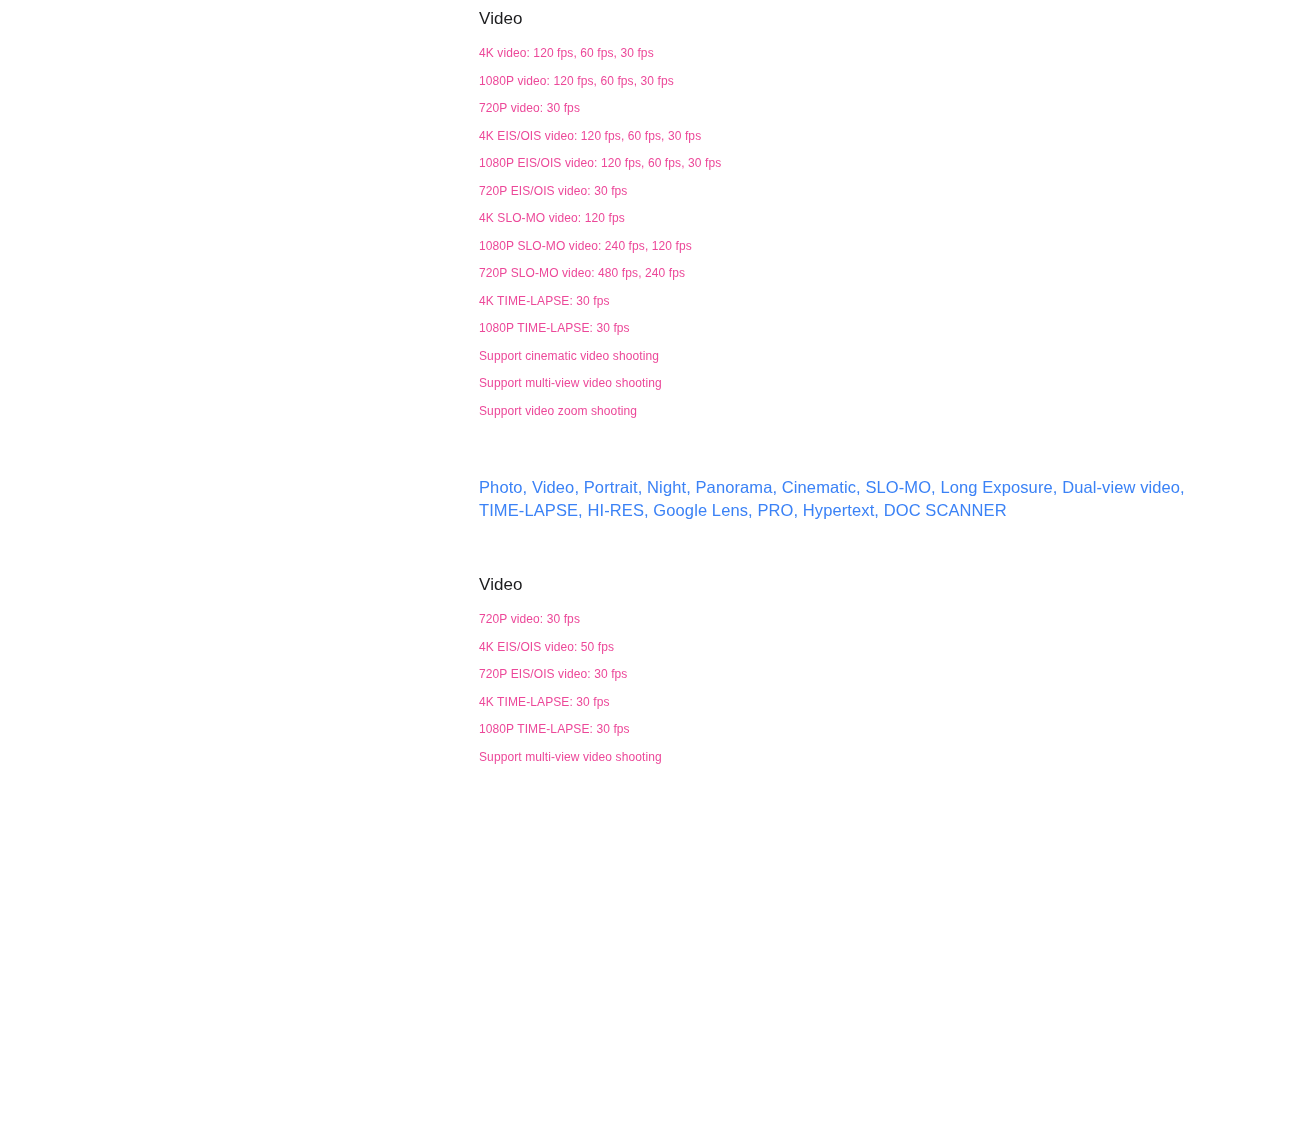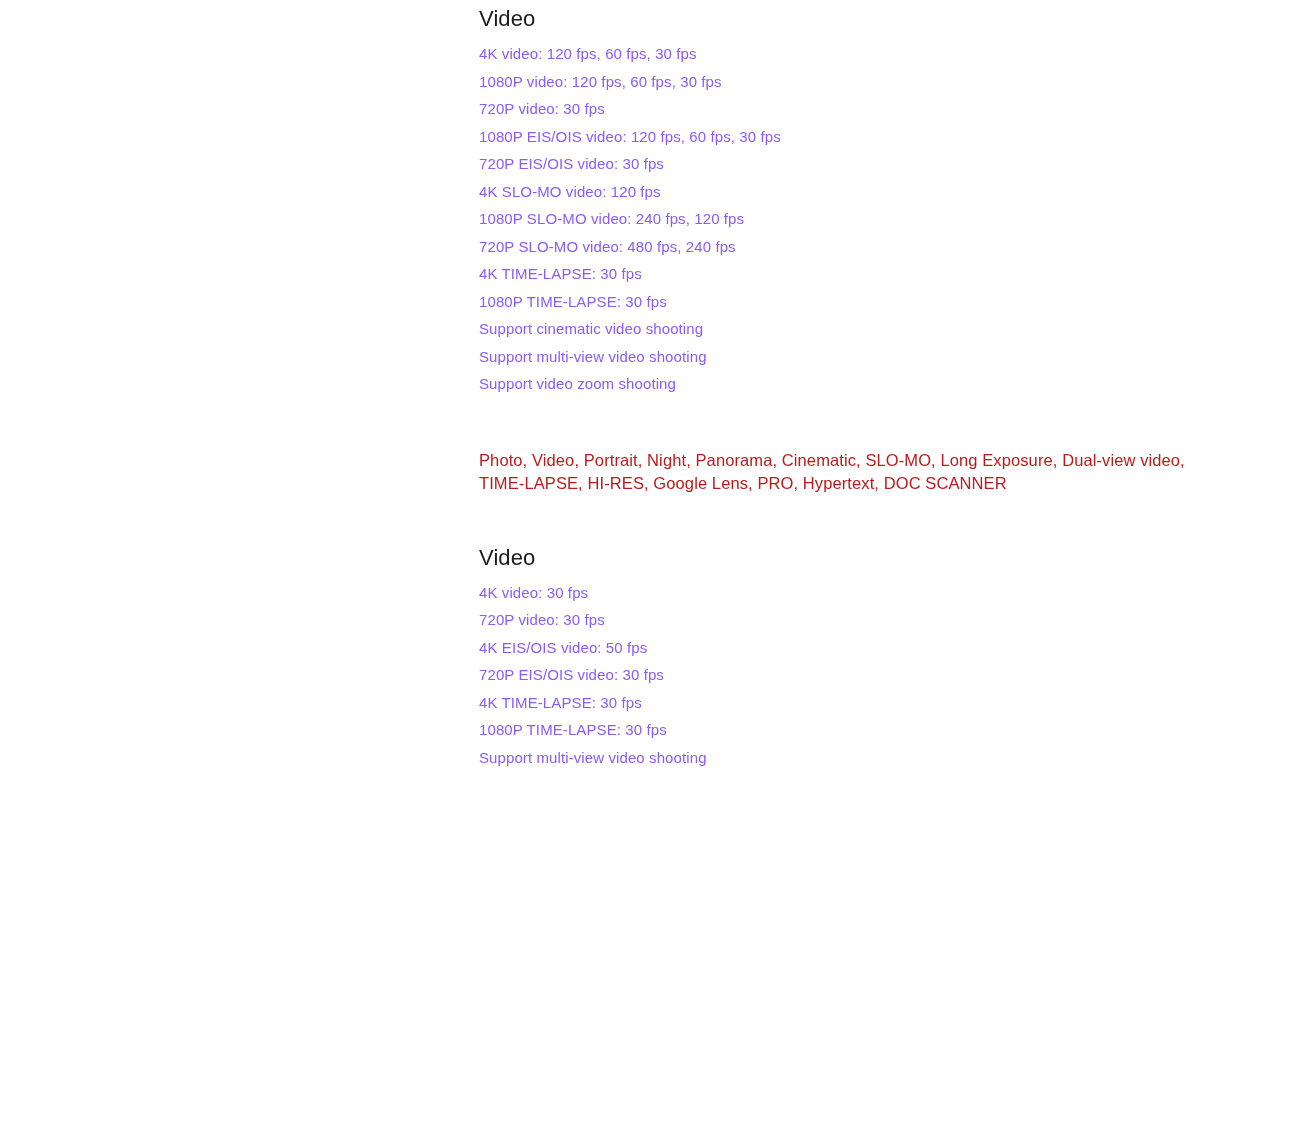--- a/index.html
+++ b/index.html
@@ -17,55 +17,56 @@
   .content {
     position: absolute;
     left: 479px;
     top: 7px;
     width: 736px;
   }
   .section {
     margin: 0 0 51px 0;
   }
   .section-heading {
-    font-size: 22px;
+    font-size: 17px;
     font-weight: 500;
     color: #1c1c1e;
     line-height: 24px;
     letter-spacing: 0.1px;
     margin: 0 0 9px 0;
   }
   .spec-line {
-    font-size: 15px;
+    font-size: 12px;
     font-weight: 400;
-    color: #8b5cf6;
+    color: #ec4899;
     line-height: 27.5px;
     letter-spacing: 0.1px;
     white-space: nowrap;
   }
   .spec-paragraph {
     font-size: 16.5px;
     font-weight: 400;
-    color: #b91c1c;
+    color: #3b82f6;
     line-height: 23px;
     letter-spacing: 0.1px;
     margin: 0;
   }
 </style>
 </head>
 <body>
 
 <div class="content">
 
   <div class="section">
     <div class="section-heading">Video</div>
     <div class="spec-list">
       <div class="spec-line">4K video: 120 fps, 60 fps, 30 fps</div>
       <div class="spec-line">1080P video: 120 fps, 60 fps, 30 fps</div>
       <div class="spec-line">720P video: 30 fps</div>
+      <div class="spec-line">4K EIS/OIS video: 120 fps, 60 fps, 30 fps</div>
       <div class="spec-line">1080P EIS/OIS video: 120 fps, 60 fps, 30 fps</div>
       <div class="spec-line">720P EIS/OIS video: 30 fps</div>
       <div class="spec-line">4K SLO-MO video: 120 fps</div>
       <div class="spec-line">1080P SLO-MO video: 240 fps, 120 fps</div>
       <div class="spec-line">720P SLO-MO video: 480 fps, 240 fps</div>
       <div class="spec-line">4K TIME-LAPSE: 30 fps</div>
       <div class="spec-line">1080P TIME-LAPSE: 30 fps</div>
       <div class="spec-line">Support cinematic video shooting</div>
       <div class="spec-line">Support multi-view video shooting</div>
       <div class="spec-line">Support video zoom shooting</div>
@@ -73,21 +74,20 @@
   </div>
 
   <div class="section">
     <p class="spec-paragraph">Photo, Video, Portrait, Night, Panorama, Cinematic, SLO-MO, Long Exposure, Dual-view video, TIME-LAPSE, HI-RES, Google Lens, PRO, Hypertext, DOC SCANNER</p>
   </div>
 
 
   <div class="section">
     <div class="section-heading">Video</div>
     <div class="spec-list">
-      <div class="spec-line">4K video: 30 fps</div>
       <div class="spec-line">720P video: 30 fps</div>
       <div class="spec-line">4K EIS/OIS video: 50 fps</div>
       <div class="spec-line">720P EIS/OIS video: 30 fps</div>
       <div class="spec-line">4K TIME-LAPSE: 30 fps</div>
       <div class="spec-line">1080P TIME-LAPSE: 30 fps</div>
       <div class="spec-line">Support multi-view video shooting</div>
     </div>
   </div>
 
 </div>

